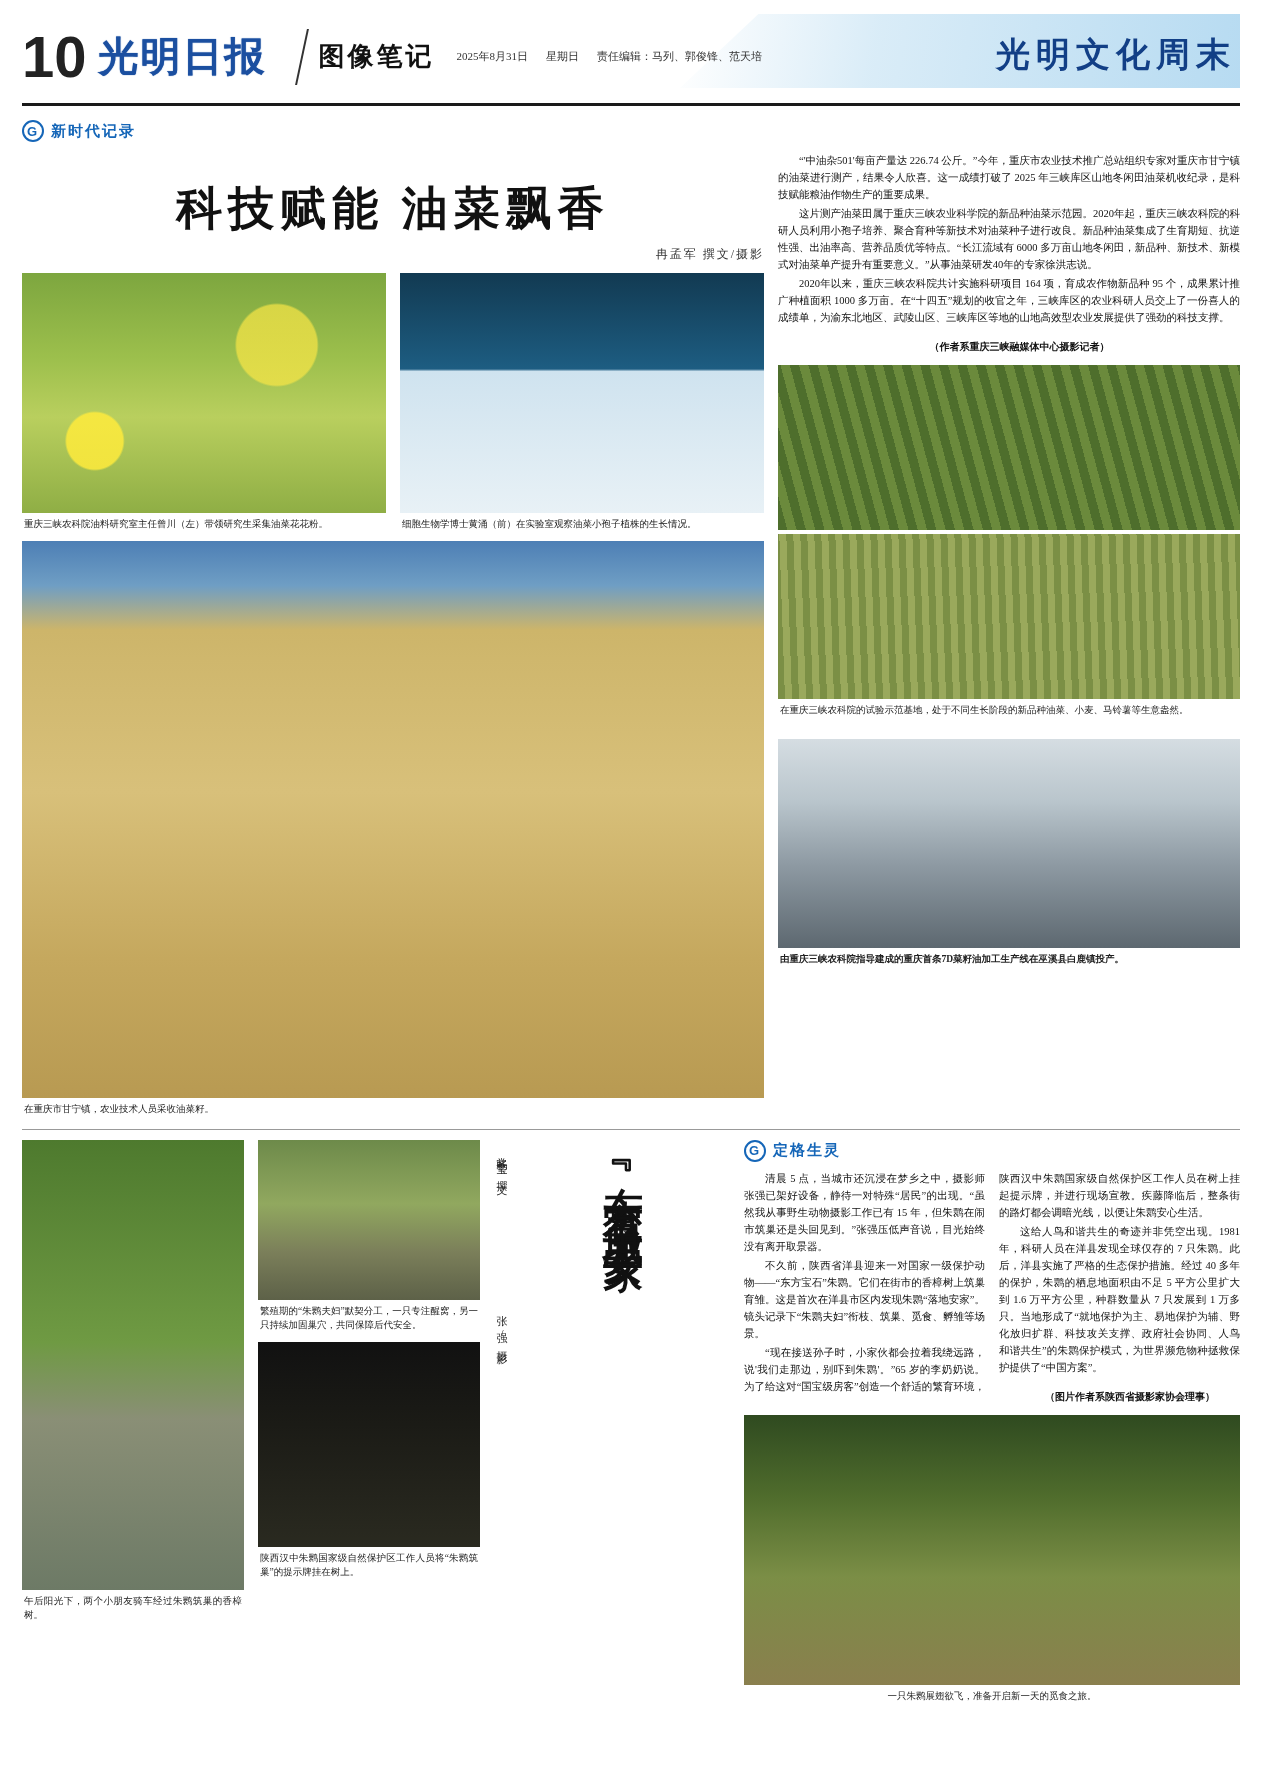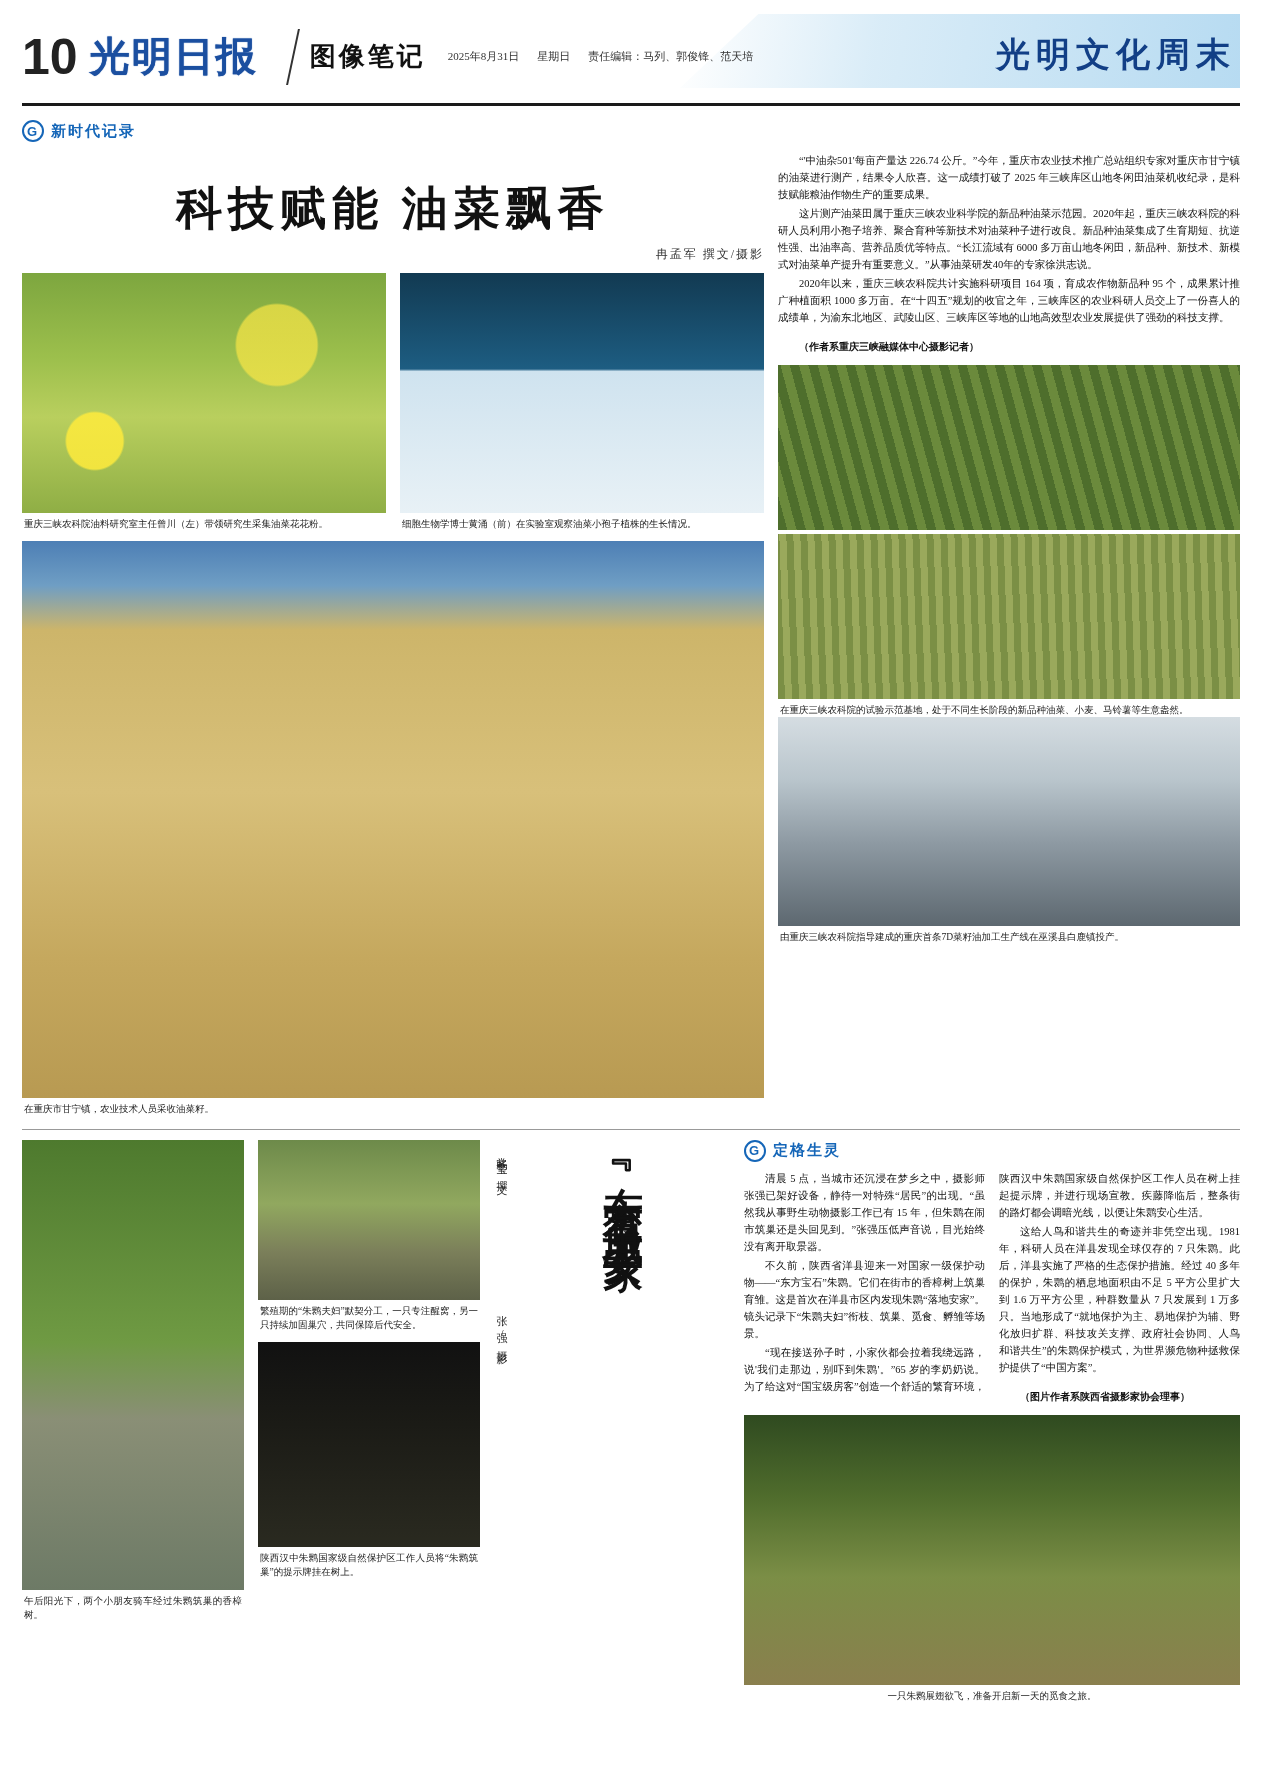--- a/index.html
+++ b/index.html
@@ -31,21 +31,21 @@
   }
   .masthead-bg {
     position: absolute;
     right: 0; top: 4px;
     width: 560px; height: 74px;
     background: linear-gradient(100deg, rgba(255,255,255,0) 0%, rgba(205,230,245,.75) 35%, rgba(175,215,240,.9) 100%);
     clip-path: polygon(14% 0, 100% 0, 100% 100%, 0 100%);
     z-index: 0;
   }
   .page-number {
-    font-size: 50px;
+    font-size: 58px;
     font-weight: 700;
     font-family: "Liberation Sans", sans-serif;
     color: #222;
     margin-right: 12px;
     line-height: 1;
     z-index: 2;
   }
   .paper-name {
     font-size: 40px;
     font-weight: 700;
@@ -140,21 +140,21 @@
   .body-text {
     font-size: 10.5px;
     line-height: 1.62;
     text-align: justify;
     color: #111;
     text-indent: 2em;
   }
   .body-text p { margin: 0 0 2px 0; }
   .sig {
     font-size: 10px;
-    text-align: left;
+    text-align: center;
     font-weight: 700;
     margin-top: 13px;
   }
 
   
   .photo { position: relative; overflow: hidden; background: #ccc; }
   .photo::after {
     content: "";
     position: absolute; inset: 0;
     background: inherit;
@@ -317,21 +317,21 @@
         <p>2020年以来，重庆三峡农科院共计实施科研项目 164 项，育成农作物新品种 95 个，成果累计推广种植面积 1000 多万亩。在“十四五”规划的收官之年，三峡库区的农业科研人员交上了一份喜人的成绩单，为渝东北地区、武陵山区、三峡库区等地的山地高效型农业发展提供了强劲的科技支撑。</p>
         <div class="sig">（作者系重庆三峡融媒体中心摄影记者）</div>
       </div>
 
       <div style="margin-top:10px;">
         <div class="photo ph-aerial-1" style="height:165px;"></div>
         <div class="photo ph-aerial-2" style="height:165px; margin-top:4px;"></div>
         <div class="caption">在重庆三峡农科院的试验示范基地，处于不同生长阶段的新品种油菜、小麦、马铃薯等生意盎然。</div>
       </div>
 
-      <div style="margin-top:0;">
+      <div style="margin-top:22px;font-weight:bold;">
         <div class="photo ph-factory" style="height:209px;"></div>
         <div class="caption">由重庆三峡农科院指导建成的重庆首条7D菜籽油加工生产线在巫溪县白鹿镇投产。</div>
       </div>
     </div>
   </div>
 
   <div class="mid-divider"></div>
 
   <div class="bottom-section">
 

